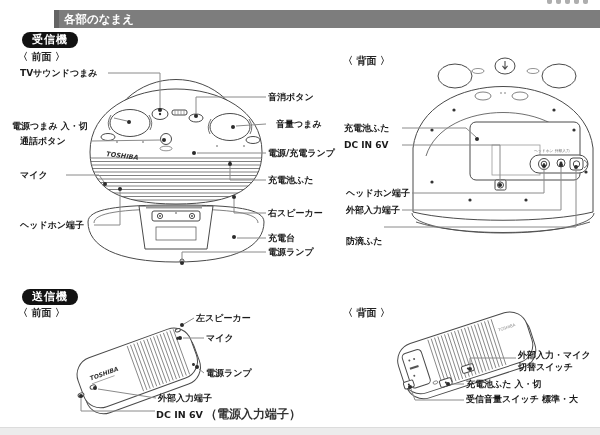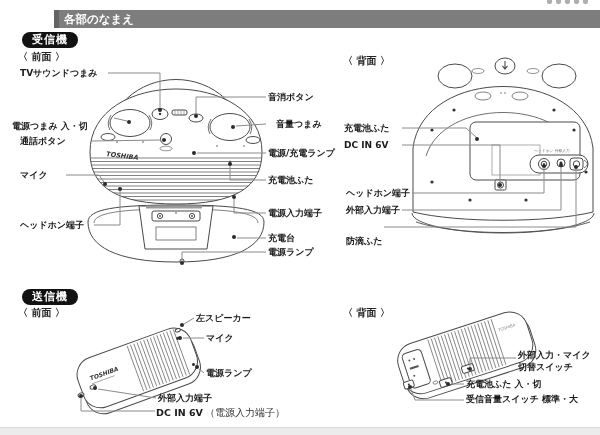--- a/index.html
+++ b/index.html
@@ -19,21 +19,21 @@
   
   .badge{
     position:absolute;background:#121212;color:#fff;border-radius:9px;
     font-size:11px;font-weight:bold;padding:2px 10px;line-height:12px;
     letter-spacing:1px;
   }
   .sechead{position:absolute;font-size:10px;font-weight:bold;color:#222;white-space:nowrap}
   
   .lbl{position:absolute;font-size:9px;font-weight:bold;color:#1a1a1a;white-space:nowrap;line-height:11px}
   .ra{}
-  .sub{font-size:10px;font-weight:normal;color:#333}
+  .sub{font-size:12px;font-weight:bold;color:#333}
   .dcrow{position:absolute;display:flex;align-items:baseline;gap:2px;white-space:nowrap}
   .dcrow .main{font-size:9.5px;font-weight:bold}
   
   .frag{position:absolute;left:547px;top:0;display:flex;gap:4px}
   .frag span{width:5px;height:4px;background:#aeaeae;border-radius:0 0 2px 2px;display:block}
   
   .pagebottom{position:absolute;left:0;top:427px;width:600px;height:8px;background:#ececec;border-top:1px solid #dcdcdc}
   svg{position:absolute;overflow:visible}
   #overlay{left:0;top:0;pointer-events:none}
 </style>
@@ -167,21 +167,21 @@
 
 <div class="lbl ra" style="left:20px;top:68px;width:88px">TVサウンドつまみ</div>
 <div class="lbl ra" style="left:12px;top:121px;width:102px">電源つまみ 入・切</div>
 <div class="lbl ra" style="left:20px;top:136px;width:72px">通話ボタン</div>
 <div class="lbl ra" style="left:20px;top:170px;width:46px">マイク</div>
 <div class="lbl ra" style="left:20px;top:220px;width:74px">ヘッドホン端子</div>
 <div class="lbl" style="left:268px;top:92px">音消ボタン</div>
 <div class="lbl" style="left:276px;top:119px">音量つまみ</div>
 <div class="lbl" style="left:268px;top:148px">電源/充電ランプ</div>
 <div class="lbl" style="left:268px;top:175px">充電池ふた</div>
-<div class="lbl" style="left:268px;top:208px">電源入力端子</div>
+<div class="lbl" style="left:268px;top:208px">右スピーカー</div>
 <div class="lbl" style="left:268px;top:233px">充電台</div>
 <div class="lbl" style="left:268px;top:247px">電源ランプ</div>
 
 <div class="lbl ra" style="left:344px;top:123px;width:56px">充電池ふた</div>
 <div class="lbl ra" style="left:344px;top:140px;width:56px">DC IN 6V</div>
 <div class="lbl" style="left:346px;top:188px">ヘッドホン端子</div>
 <div class="lbl" style="left:346px;top:205px">外部入力端子</div>
 <div class="lbl" style="left:346px;top:236px">防滴ふた</div>
 
 <div class="badge" style="left:22px;top:289px">送信機</div>

